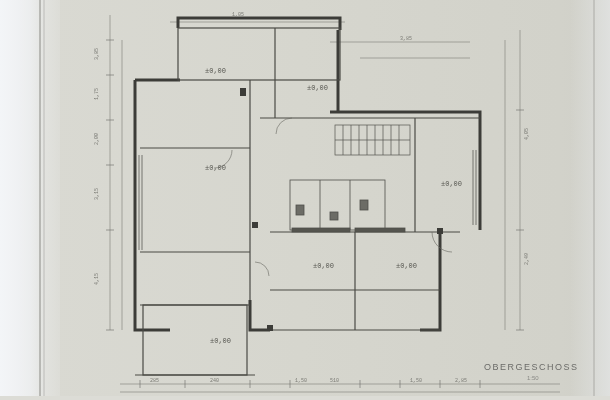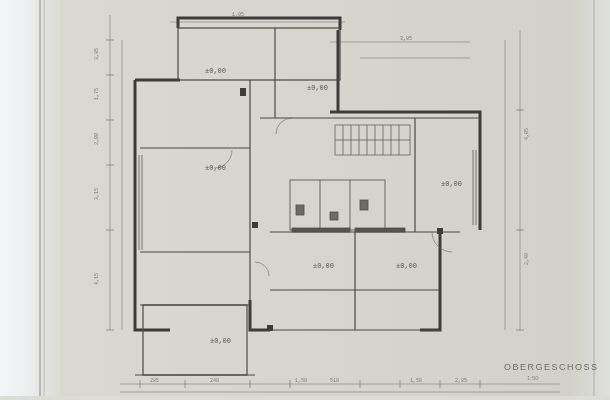--- a/index.html
+++ b/index.html
@@ -2,21 +2,21 @@
 <html><head>
 <meta charset="utf-8">
 <style>
   html,body{margin:0;padding:0;}
   body{width:610px;height:400px;overflow:hidden;background:#dcdcd6;font-family:"Liberation Sans",sans-serif;}
   .photo{position:relative;width:610px;height:396px;overflow:hidden;
     background:linear-gradient(90deg,#e9eaec 0px,#e4e5e3 30px,#d9d9d2 45px,#d6d6ce 300px,#d2d2ca 560px,#cfcfc8 610px);}
   .glare{position:absolute;left:0;top:0;width:60px;height:400px;background:linear-gradient(90deg,rgba(245,247,250,.85),rgba(235,236,236,.2));}
   .glare-r{position:absolute;right:0;top:0;width:40px;height:400px;background:linear-gradient(90deg,rgba(255,255,255,0),rgba(230,232,232,.7));}
   svg{position:absolute;left:0;top:0;}
-  .title{position:absolute;left:504px;top:362px;font-size:9px;letter-spacing:1.5px;color:#6b6b68;}
+  .title{position:absolute;left:484px;top:362px;font-size:9px;letter-spacing:1.5px;color:#6b6b68;}
   .scale{position:absolute;left:527px;top:375px;font-size:6px;color:#8a8a86;}
   .lvl{position:absolute;font-size:7px;color:#55554f;font-family:"Liberation Mono",monospace;}
 </style>
 </head>
 <body>
 
 <div class="photo">
   <div class="glare"></div>
   <div class="glare-r"></div>
 

